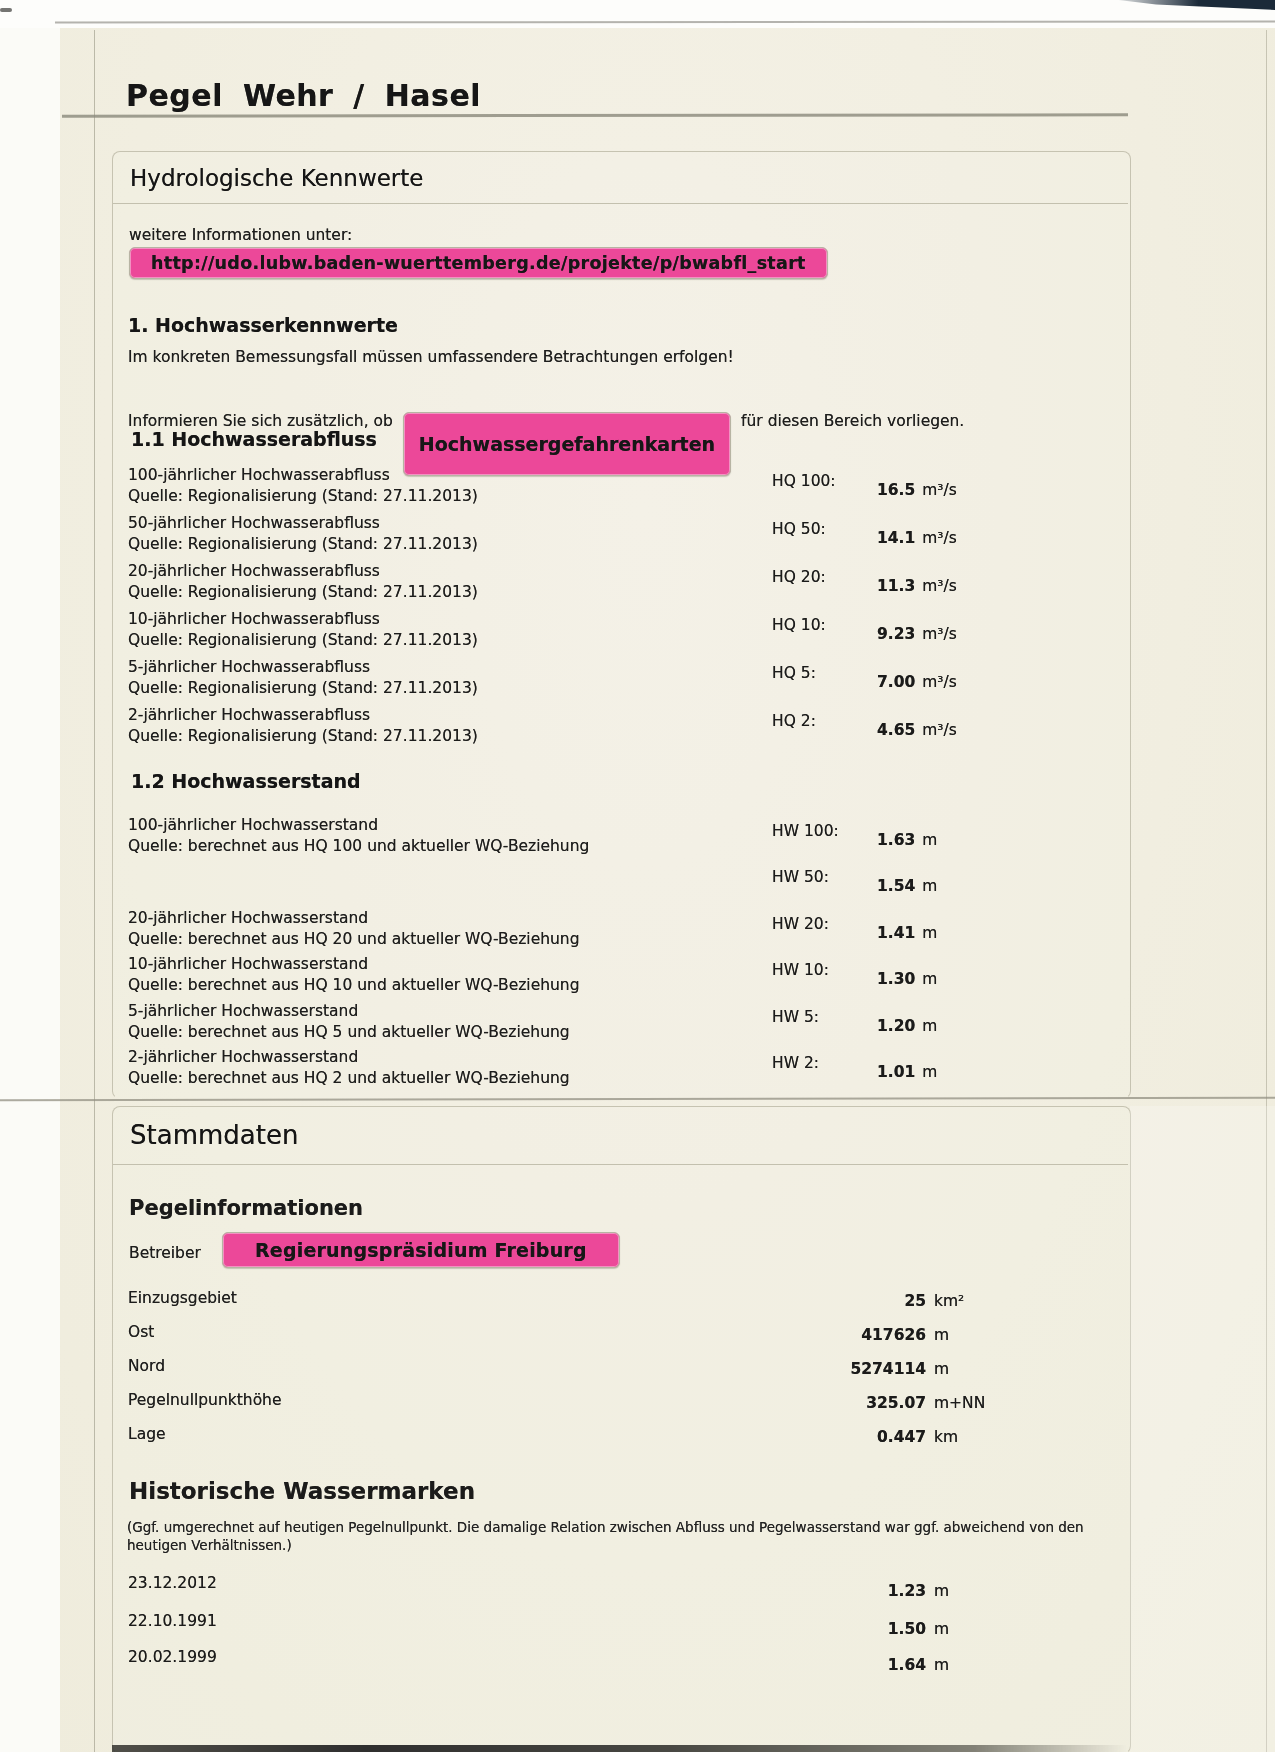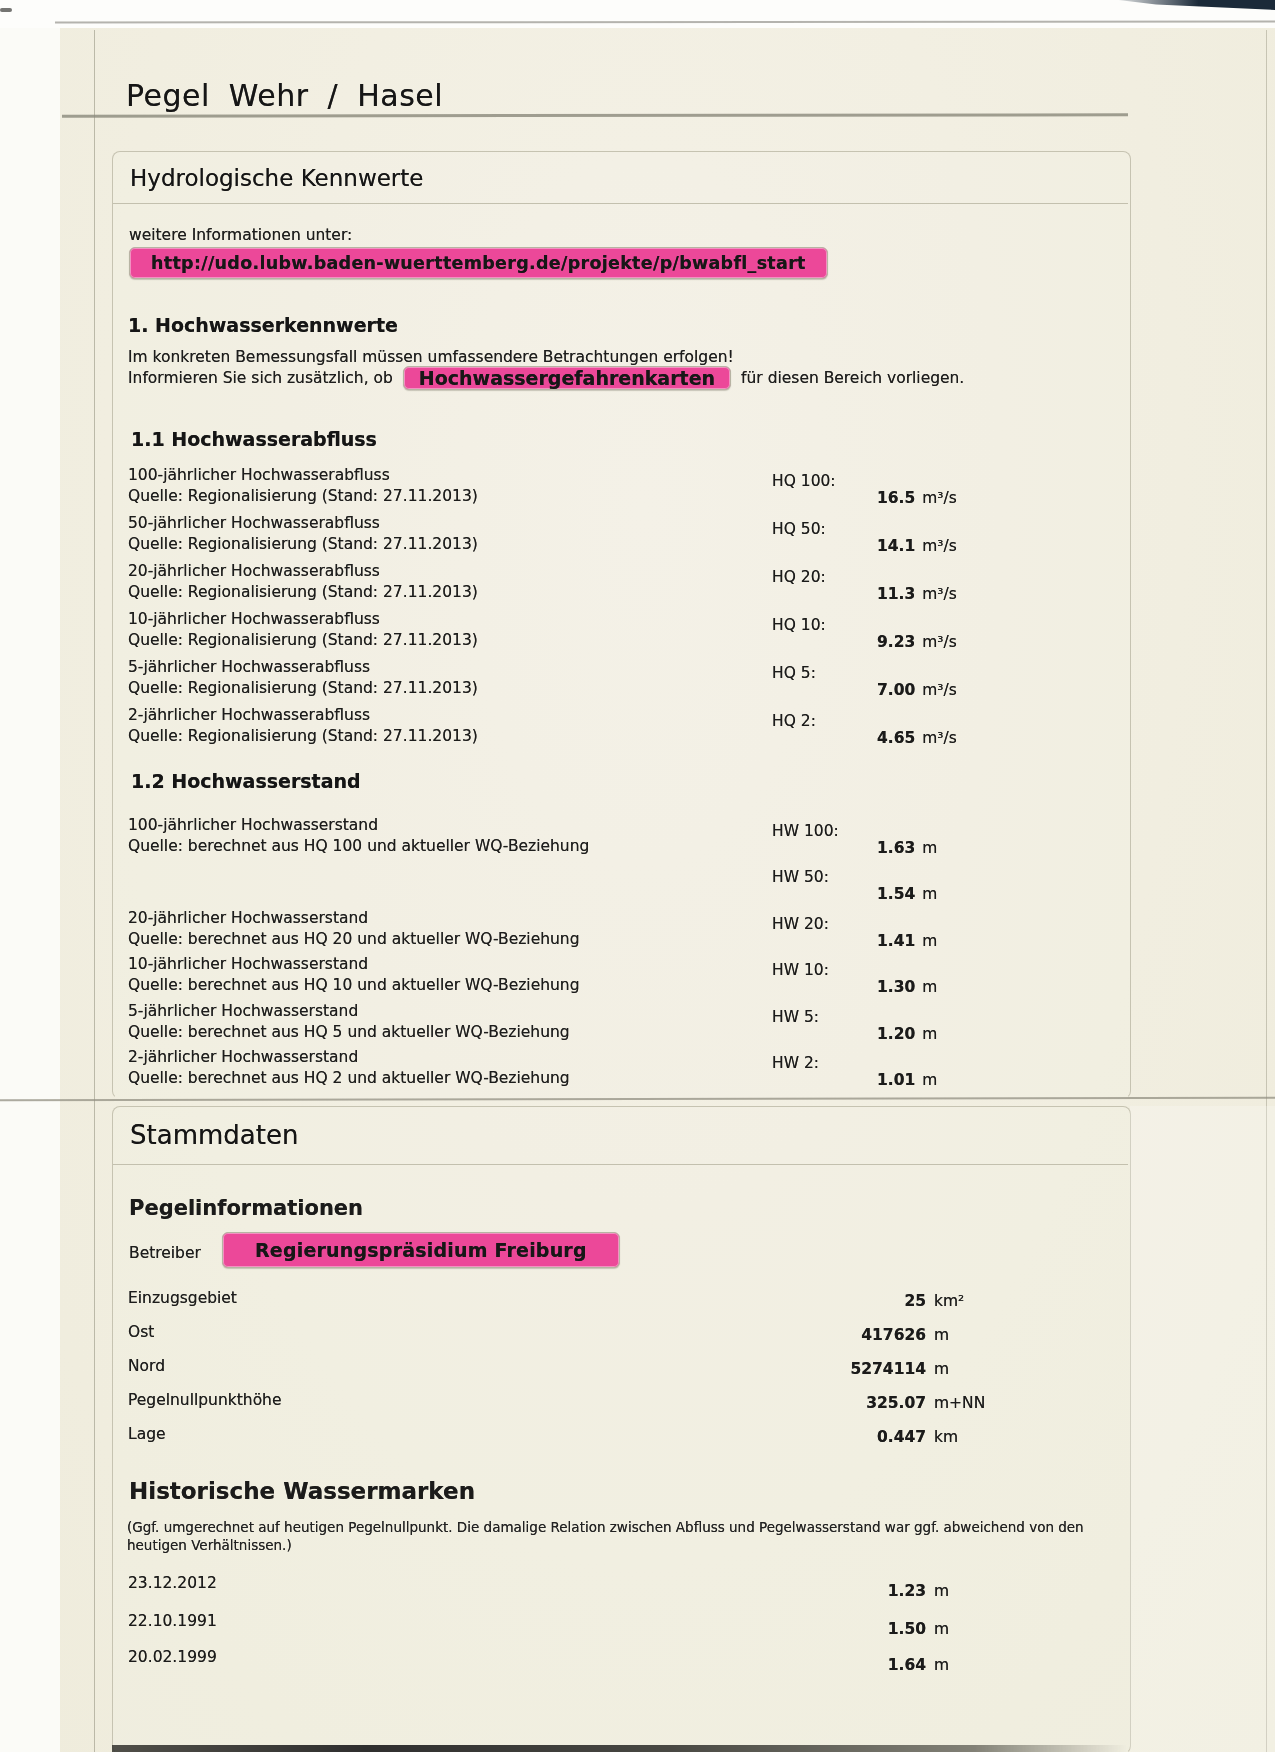--- a/index.html
+++ b/index.html
@@ -24,21 +24,21 @@
   .edge-left{top:30px;bottom:0;left:94px;width:1px;background:#aeab9a;opacity:.8;}
   .edge-right{top:30px;bottom:0;left:1266px;width:1px;background:#c2bfae;opacity:.9;}
   .page-break{top:1098px;left:0;right:0;height:2px;background:#918f82;opacity:.75;transform:rotate(-0.12deg);}
   .bottom-shadow{bottom:0;left:112px;width:1015px;height:7px;opacity:.85;filter:blur(.6px);
     background:linear-gradient(to right,#35342f,#0e0e10 25%,#2c2c28 55%,#6f6e64 85%,rgba(110,110,100,0));}
   .right-lighten{top:1106px;left:1130px;right:0;bottom:0;background:rgba(255,255,255,.22);}
 
   
   .ink{text-shadow:0 0 .6px rgba(30,30,28,.75);}
 
-  .page-title{top:78px;left:126px;font-size:30px;font-weight:normal;letter-spacing:.5px;word-spacing:9px;color:#161616;}
+  .page-title{top:78px;left:126px;font-size:30px;font-weight:bold;letter-spacing:.5px;word-spacing:9px;color:#161616;}
   .title-rule{top:114px;left:62px;width:1066px;height:3px;background:#8a887b;opacity:.8;transform:rotate(-0.08deg);}
 
   .panel{border:1px solid #c6c3b1;border-radius:8px;background:rgba(255,255,255,.06);}
   .panel-1{top:151px;left:112px;width:1017px;height:946px;border-bottom-color:transparent;}
   .panel-2{top:1106px;left:112px;width:1017px;height:646px;border-bottom-color:transparent;}
 
   .h-panel{font-weight:normal;color:#151515;}
   .hydro-title{top:165px;left:130px;font-size:23px;}
   .hydro-underline{top:203px;left:113px;width:1015px;height:1px;background:#c3c0ae;}
   .stamm-title{top:1120px;left:130px;font-size:26px;}
@@ -49,29 +49,29 @@
 
   .pill{border:1px solid #b7b4a3;border-radius:6px;background:#ec4899;
         box-shadow:0 1px 1px rgba(120,118,100,.35), inset 0 0 0 1px rgba(255,255,255,.4);
         display:inline-block;font-weight:bold;color:#171717;}
   .url-pill{top:247px;left:129px;padding:5px 21px;font-size:17.5px;letter-spacing:.3px;}
 
   .h3{font-size:19px;font-weight:bold;color:#151515;}
   .sec1-title{top:314px;left:128px;}
   .note1{top:347px;left:128px;}
   .note2{top:366px;left:128px;display:flex;align-items:center;gap:10px;}
-  .hwgk-pill{padding:0 15px;font-size:19px;}
+  .hwgk-pill{padding:20px 15px;font-size:19px;margin-top:46px;}
 
   .sub-title-11{top:428px;left:131px;}
   .sub-title-12{top:770px;left:131px;}
 
   .q-row{left:128px;width:1000px;height:47px;}
   .q-lbl{position:absolute;left:0;top:0;}
   .q-key{position:absolute;left:644px;top:7px;font-size:15.5px;}
-  .q-valwrap{position:absolute;left:749px;top:24px;font-size:15.5px;white-space:nowrap;}
+  .q-valwrap{position:absolute;left:749px;top:16px;font-size:15.5px;white-space:nowrap;}
   .q-val{font-weight:bold;}
   .q-unit{margin-left:7px;}
 
   .peg-title{top:1196px;left:129px;font-size:21px;font-weight:bold;}
   .betreiber-lbl{top:1243px;left:129px;}
   .betreiber-pill{top:1232px;left:222px;padding:6px 32px;font-size:19px;letter-spacing:.2px;}
 
   .s-row{left:128px;width:1000px;height:30px;}
   .s-lbl{position:absolute;left:0;top:0;}
   .s-num{position:absolute;left:660px;width:138px;text-align:right;top:4px;font-weight:bold;font-size:15.5px;}

